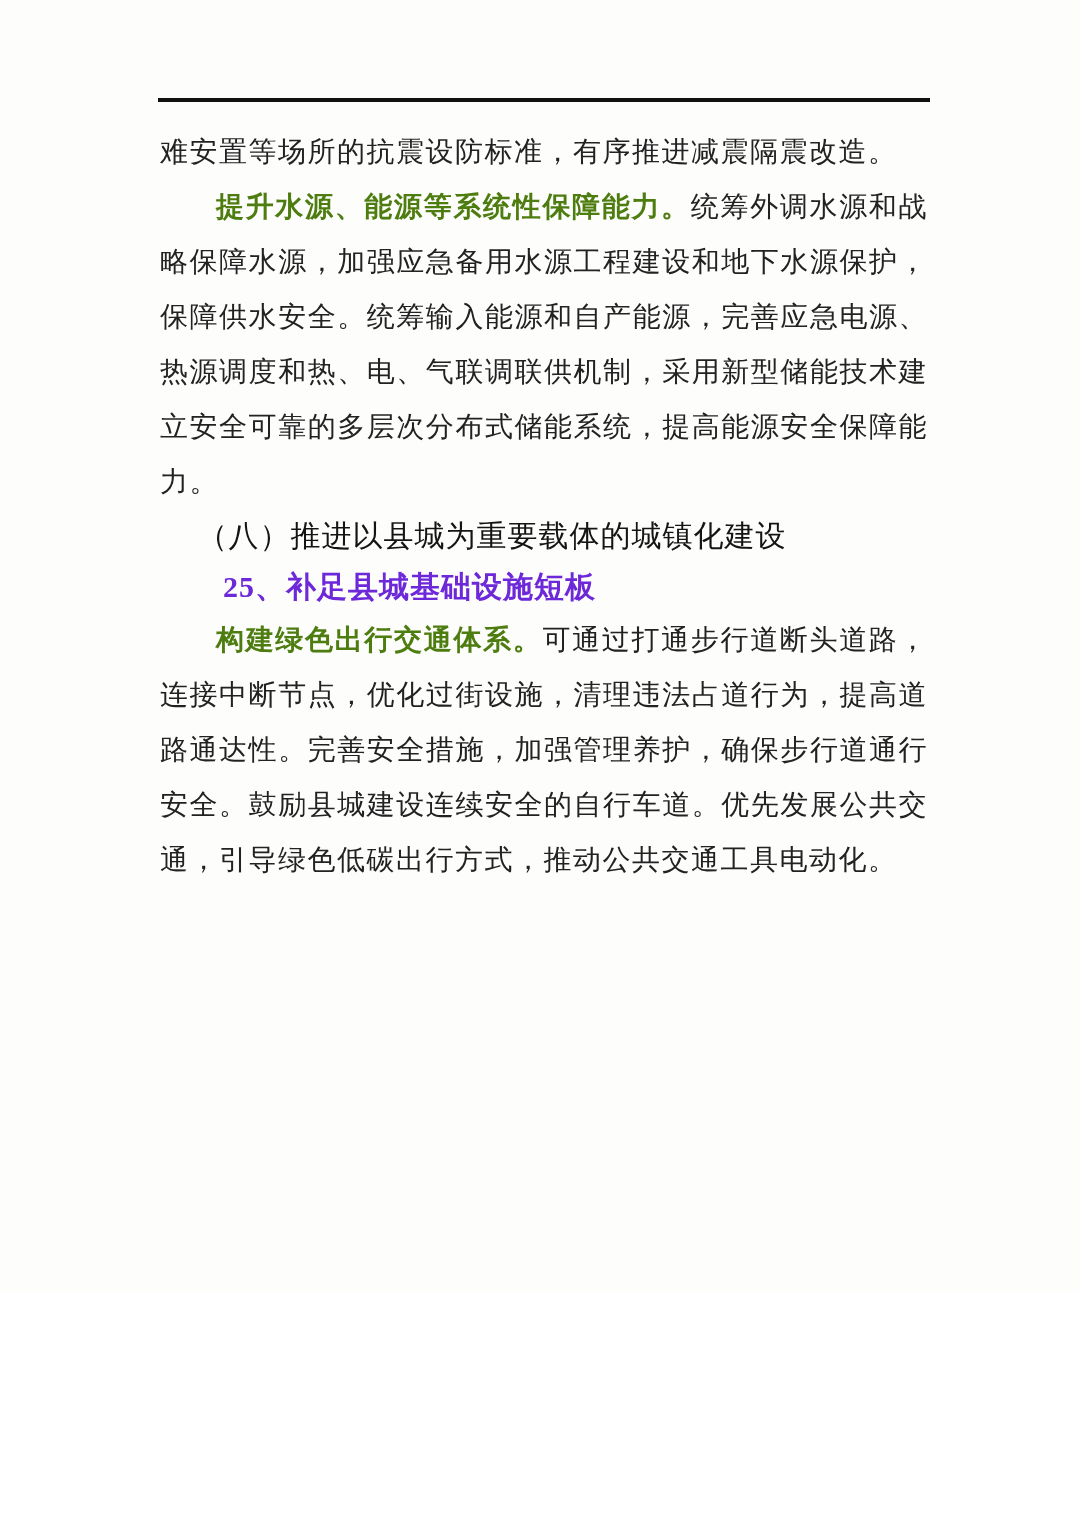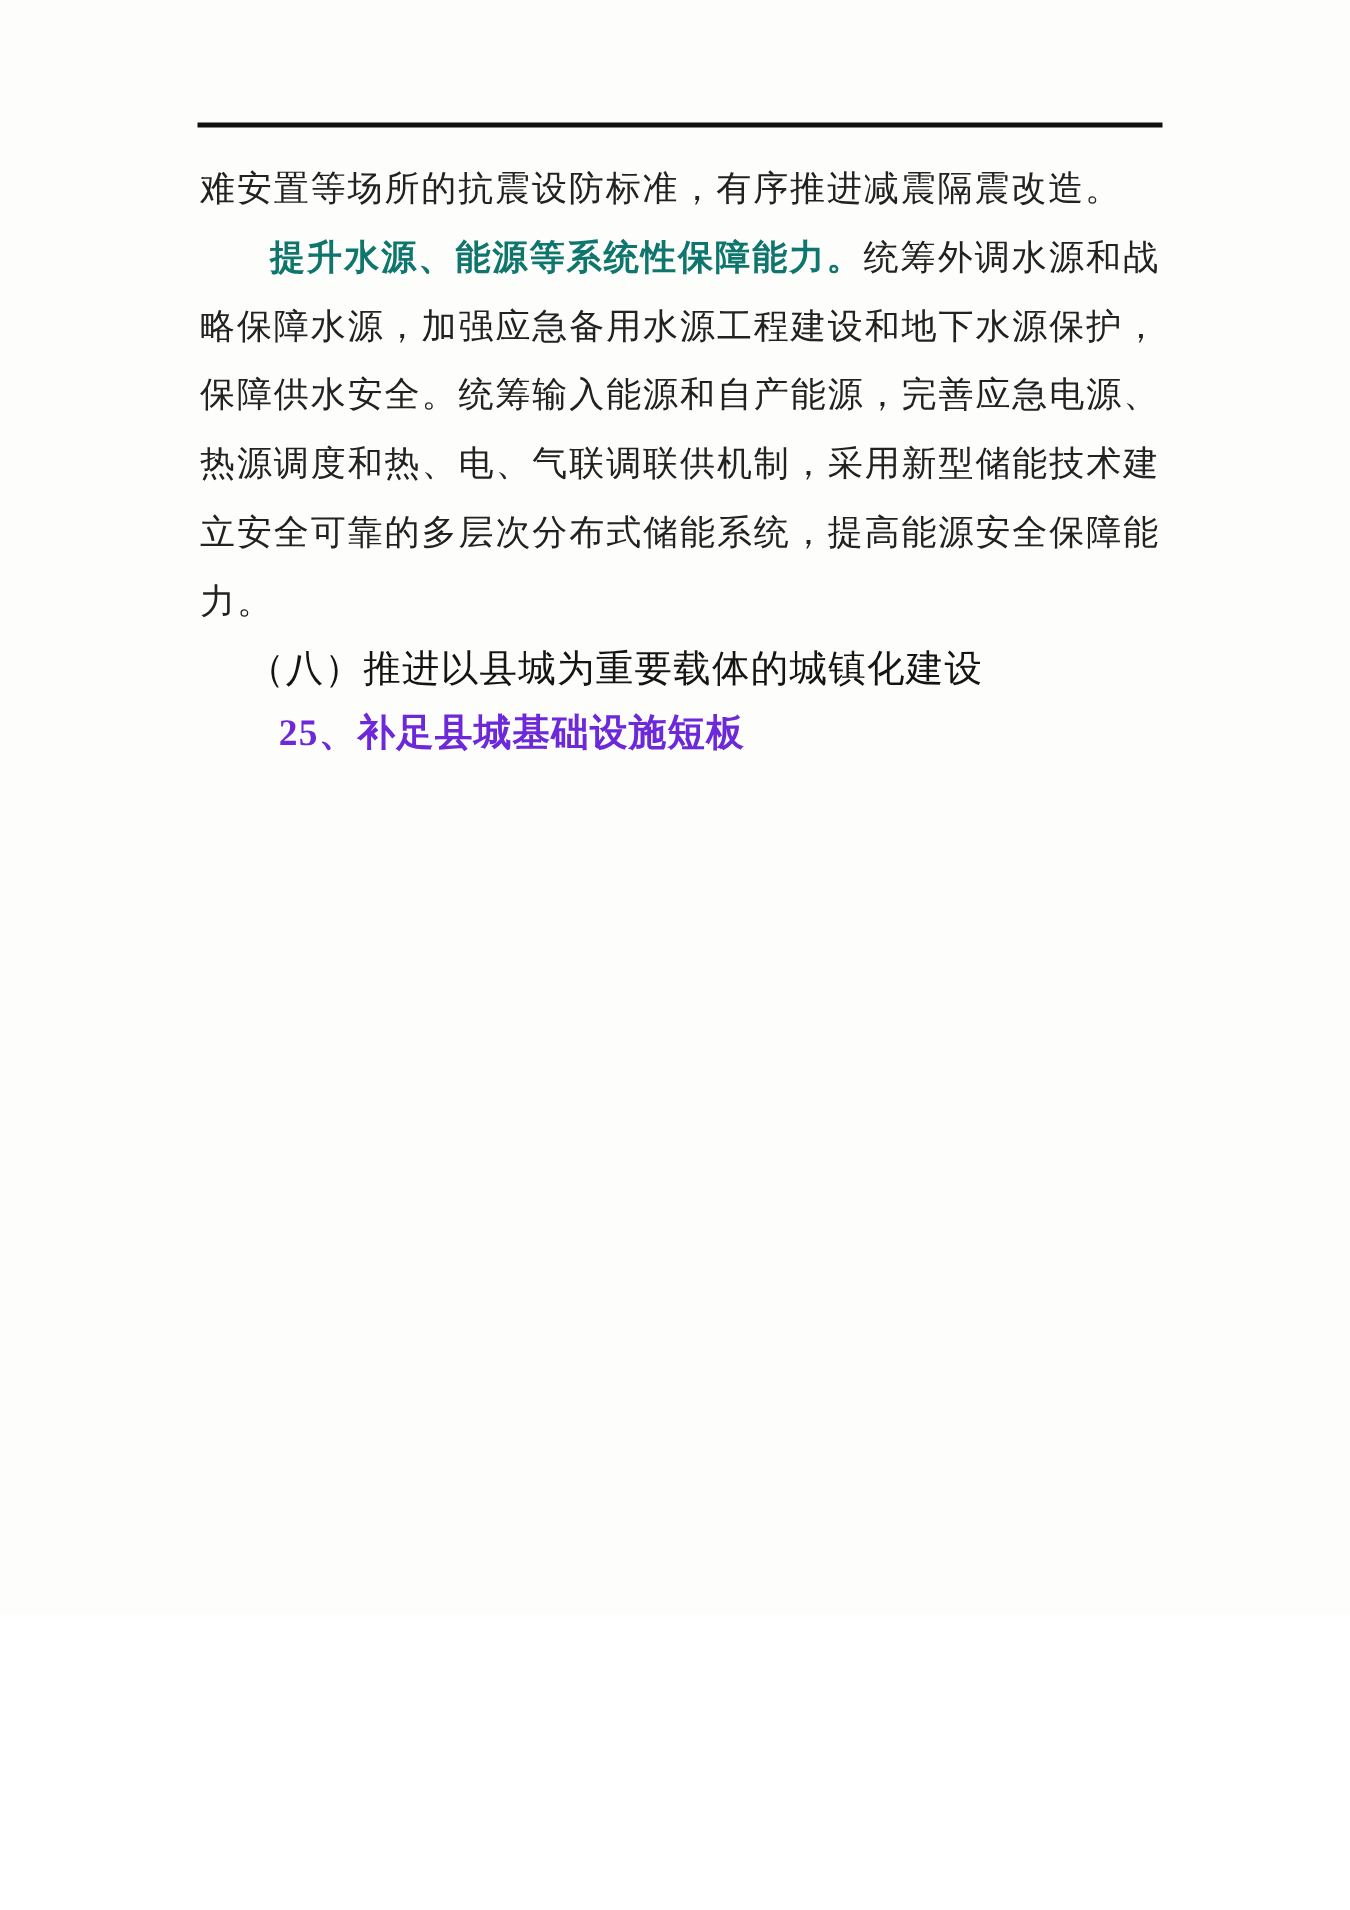--- a/index.html
+++ b/index.html
@@ -39,21 +39,21 @@
     text-align: justify;
     text-justify: inter-character;
     text-indent: 2em;
     color: #222222;
   }
   p.body-text.no-indent {
     text-indent: 0;
   }
   .lead {
     font-weight: 700;
-    color: #0f766e;
+    color: #4d7c0f;
   }
   h2.section-heading {
     margin: 0;
     font-size: 30px;
     line-height: 53px;
     font-weight: 400;
     letter-spacing: 1px;
     text-indent: 1.25em;
     color: #141414;
   }
@@ -91,20 +91,21 @@
 
     <p class="body-text no-indent">难安置等场所的抗震设防标准，有序推进减震隔震改造。</p>
 
     <p class="body-text"><span class="lead">提升水源、能源等系统性保障能力。</span><span>统筹外调水源和战略保障水源，加强应急备用水源工程建设和地下水源保护，保障供水安全。统筹输入能源和自产能源，完善应急电源、热源调度和热、电、气联调联供机制，采用新型储能技术建立安全可靠的多层次分布式储能系统，提高能源安全保障能力。</span></p>
 
 
     <h2 class="section-heading">（八）推进以县城为重要载体的城镇化建设</h2>
 
     <h3 class="item-heading">25、补足县城基础设施短板</h3>
 
+    <p class="body-text"><span class="lead">构建绿色出行交通体系。</span><span>可通过打通步行道断头道路，连接中断节点，优化过街设施，清理违法占道行为，提高道路通达性。完善安全措施，加强管理养护，确保步行道通行安全。鼓励县城建设连续安全的自行车道。优先发展公共交通，引导绿色低碳出行方式，推动公共交通工具电动化。</span></p>
 
 
   </main>
 
   <footer class="footer">
     <span class="page-number">- 20 -</span>
   </footer>
 
 </div>
 

